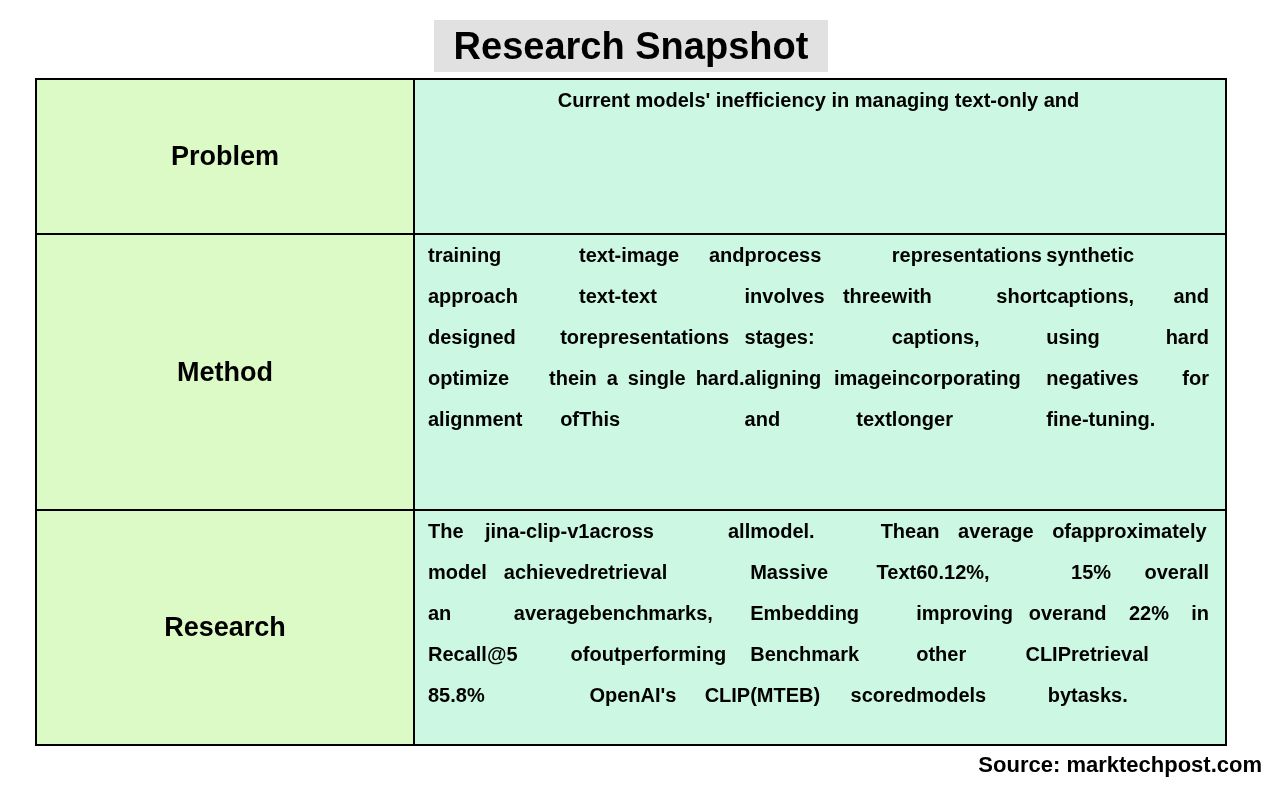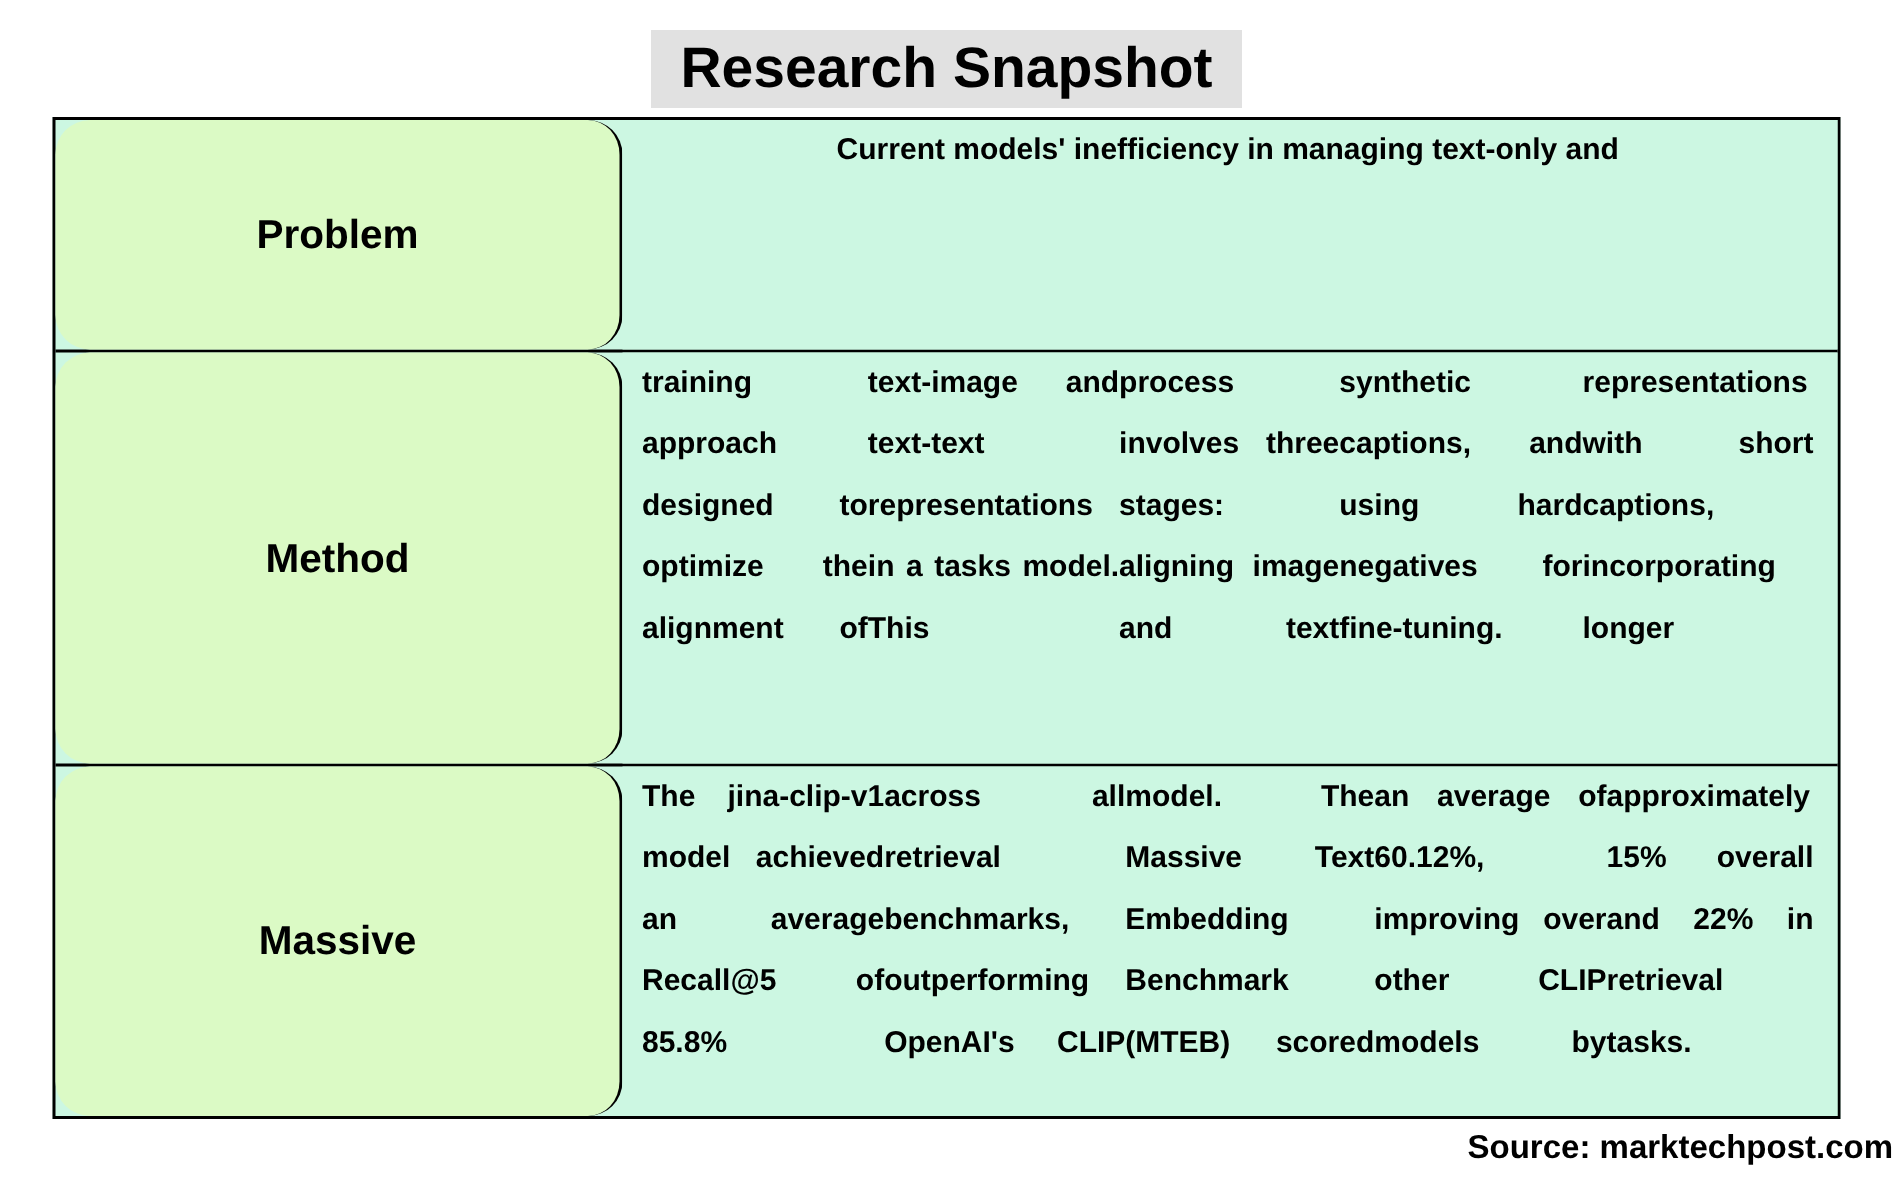--- a/index.html
+++ b/index.html
@@ -55,21 +55,20 @@
   .label-cell {
     width: 378px;
     flex: 0 0 378px;
     background: var(--label-bg);
     border-right: 2px solid var(--border-c);
     display: flex;
     align-items: center;
     justify-content: center;
     font-size: 27px;
     font-weight: bold;
-    border-radius: 23px;
   }
   .content-cell {
     flex: 1 1 auto;
     background: var(--content-bg);
     display: flex;
     flex-direction: row;
     justify-content: center;
     padding: 0 16px 0 13px;
     overflow: hidden;
   }
@@ -111,29 +110,29 @@
       <div class="label-cell">Problem</div>
       <div class="content-cell">
           <div class="jline">Current models' inefficiency in managing text-only and</div>
         </div>
     </div>
 
     <div class="t-row r2">
       <div class="label-cell">Method</div>
       <div class="content-cell">
           <div class="jline">training approach designed to optimize the alignment of</div>
-          <div class="jline">text-image and text-text representations in a tasks model. This</div>
+          <div class="jline">text-image and text-text representations in a single hard. This</div>
           <div class="jline">process involves three stages: aligning image and text</div>
+          <div class="jline">representations with short captions, incorporating longer</div>
           <div class="jline last">synthetic captions, and using hard negatives for fine-tuning.</div>
-          <div class="jline">representations with short captions, incorporating longer</div>
         </div>
     </div>
 
     <div class="t-row r3">
-      <div class="label-cell">Massive</div>
+      <div class="label-cell">Research</div>
       <div class="content-cell">
           <div class="jline">The jina-clip-v1 model achieved an average Recall@5 of 85.8%</div>
           <div class="jline">across all retrieval benchmarks, outperforming OpenAI's CLIP</div>
           <div class="jline">model. The Massive Text Embedding Benchmark (MTEB) scored</div>
           <div class="jline">an average of 60.12%, improving over other CLIP models by</div>
           <div class="jline last">approximately 15% overall and 22% in retrieval tasks.</div>
         </div>
     </div>
 
   </div>

